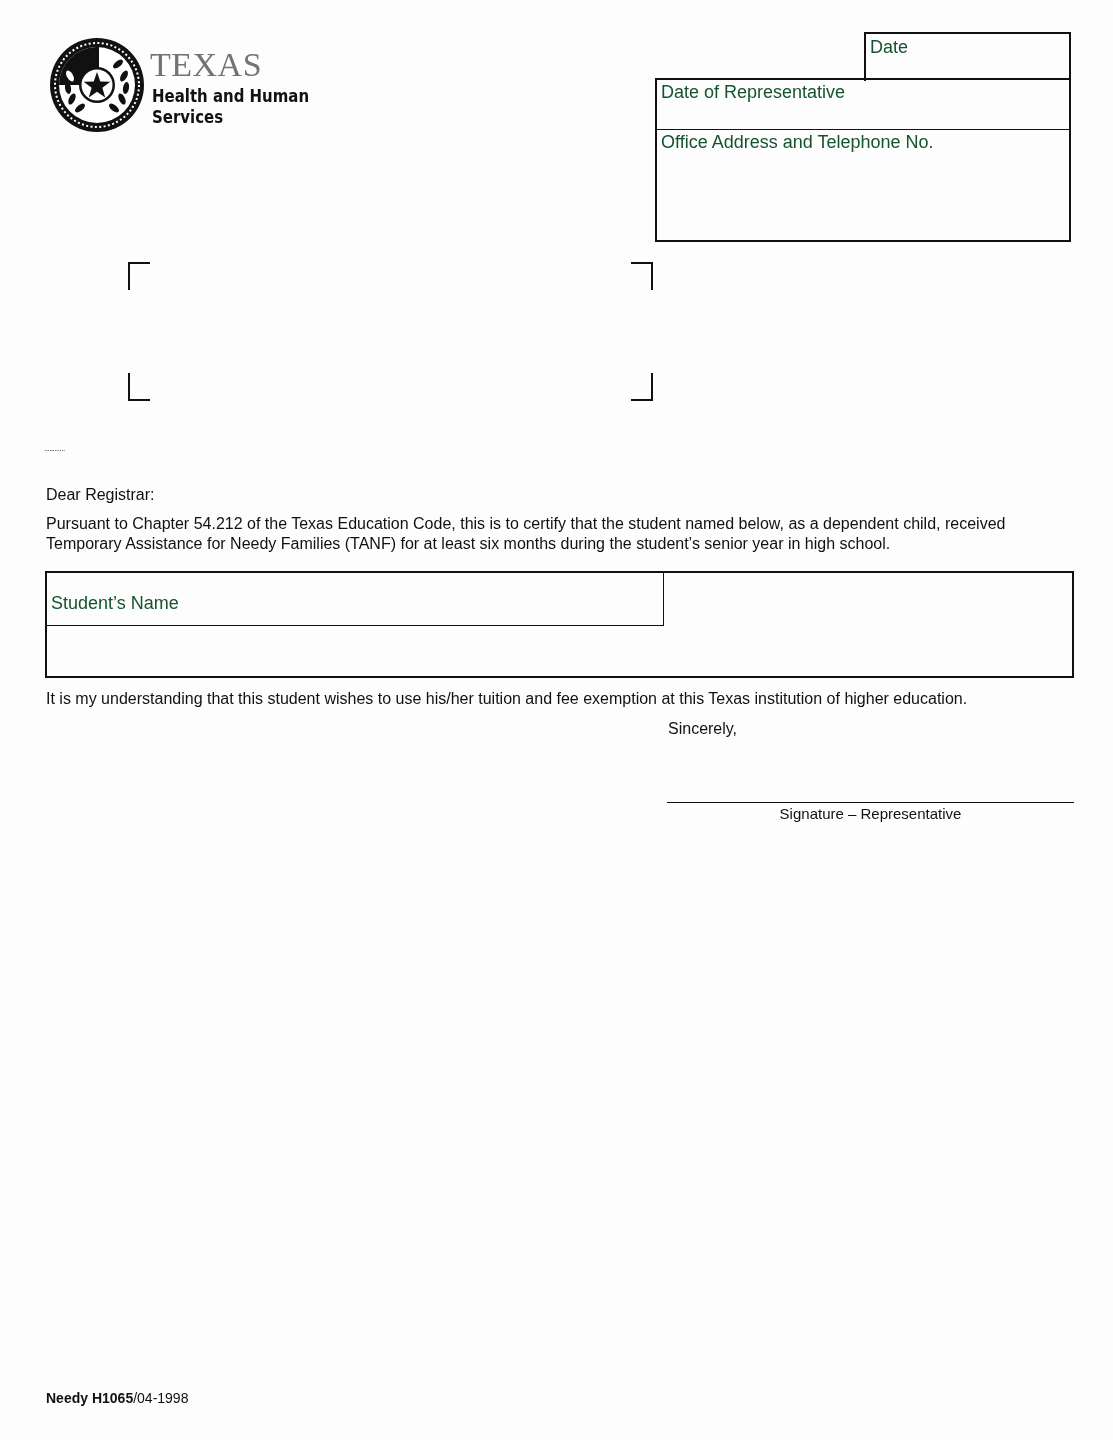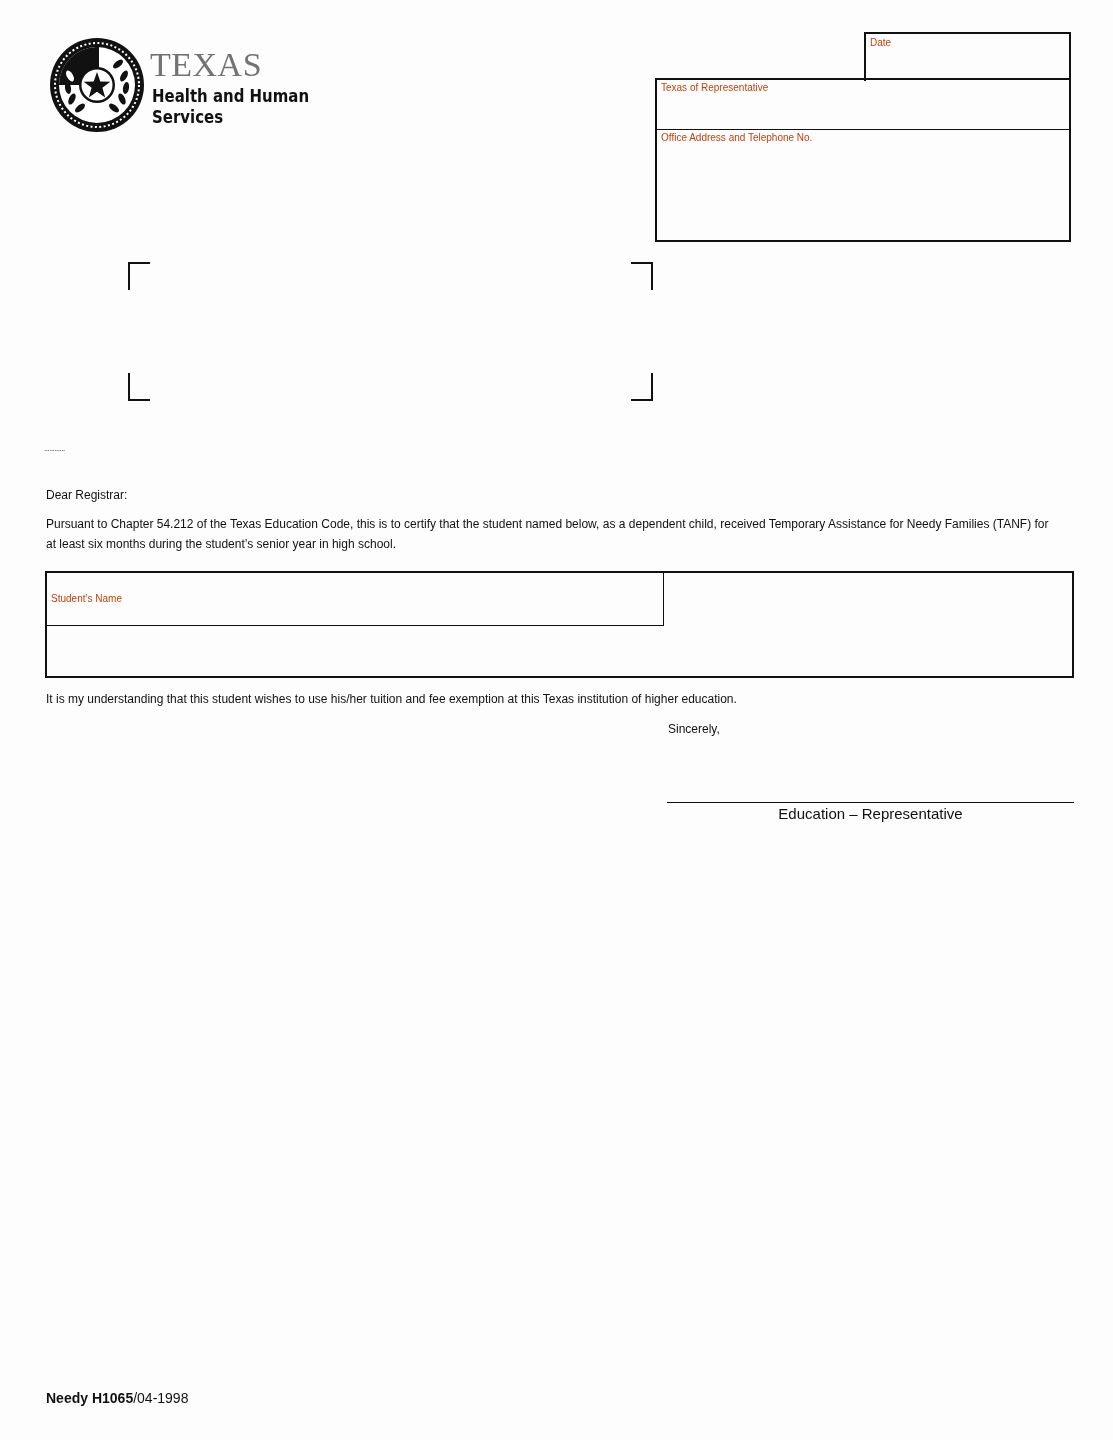--- a/index.html
+++ b/index.html
@@ -3,24 +3,24 @@
 <meta charset="utf-8">
 <style>
   html, body { margin:0; padding:0; background:#fdfdfd; }
   body { width:1113px; height:1440px; position:relative; overflow:hidden;
          font-family:"Liberation Sans", sans-serif; color:#111; }
   .abs { position:absolute; }
   .logo-seal { left:48px; top:36px; width:98px; height:98px; }
   .logo-texas { left:150px; top:48px; font-family:"Liberation Serif", serif; font-size:34px; letter-spacing:0.5px; line-height:34px; color:#737373; }
   .logo-sub { left:152px; top:86px; font-family:"DejaVu Sans", sans-serif; font-weight:bold; font-size:17px; line-height:21px; color:#111; transform:scaleX(0.88); transform-origin:left top; }
   .box { border:2px solid #111; box-sizing:border-box; background:transparent; }
-  .lbl { font-size:10px; color:#c2410c; }
+  .lbl { font-size:18px; color:#14532d; }
   .field-input { border:none; background:transparent; outline:none; font-family:"Liberation Sans", sans-serif; font-size:14px; position:absolute; }
   .corner { position:absolute; width:20px; height:26px; border-color:#111; border-style:solid; border-width:0; }
-  .body-text { font-size:12px; line-height:20px; color:#111; }
+  .body-text { font-size:16px; line-height:20px; color:#111; }
 </style>
 </head>
 <body>
 
 <div class="abs logo-seal">
   <svg width="98" height="98" viewBox="0 0 98 98">
     <circle cx="49" cy="49" r="47" fill="#111"></circle>
     <circle cx="49" cy="49" r="42" fill="none" stroke="#fff" stroke-width="2" stroke-dasharray="2 2.4"></circle>
     <circle cx="49" cy="49" r="38" fill="#fff"></circle>
     <path d="M49 11 A38 38 0 0 0 11 49 L49 49 Z" fill="#111"></path>
@@ -45,21 +45,21 @@
 <div class="abs logo-sub">
   <div>Health and Human</div>
   <div>Services</div>
 </div>
 
 <div class="abs box" style="left:864px; top:32px; width:207px; height:49px; border-bottom:none;">
   <span class="abs lbl" style="left:4px; top:3px;">Date</span>
   <input class="field-input" style="left: 4px; top: 22px; width: 190px; height: 20px;" value="">
 </div>
 <div class="abs box" style="left:655px; top:78px; width:416px; height:164px;">
-  <span class="abs lbl" style="left:4px; top:2px;">Texas of Representative</span>
+  <span class="abs lbl" style="left:4px; top:2px;">Date of Representative</span>
   <input class="field-input" style="left: 4px; top: 22px; width: 400px; height: 22px;" value="">
   <div class="abs" style="left:0; top:49px; width:100%; height:0; border-top:1px solid #111;"></div>
   <span class="abs lbl" style="left:4px; top:52px;">Office Address and Telephone No.</span>
   <textarea class="field-input" style="left: 4px; top: 72px; width: 400px; height: 80px; resize: none;" value=""></textarea>
 </div>
 
 <div class="abs" style="left:128px; top:262px; width:525px; height:139px;">
   <div class="corner" style="left:0; top:0; border-top-width:2px; border-left-width:2px;"></div>
   <div class="corner" style="right:0; top:0; border-top-width:2px; border-right-width:2px;"></div>
   <div class="corner" style="left:0; bottom:0; border-bottom-width:2px; border-left-width:2px;"></div>
@@ -76,17 +76,17 @@
   <div class="abs" style="left:0; top:0; width:616px; height:52px; border-right:1px solid #111; border-bottom:1px solid #111;">
     <span class="abs lbl" style="left:4px; top:20px;">Student’s Name</span>
     <input class="field-input" style="left: 4px; top: 22px; width: 600px; height: 22px;" value="">
   </div>
 </div>
 
 <div class="abs body-text" style="left:46px; top:689px;">It is my understanding that this student wishes to use his/her tuition and fee exemption at this Texas institution of higher education.</div>
 <div class="abs body-text" style="left:668px; top:719px;">Sincerely,</div>
 
 <div class="abs" style="left:667px; top:802px; width:407px; height:0; border-top:1px solid #111;"></div>
-<div class="abs" style="left:667px; top:805px; width:407px; text-align:center; font-size:15px;">Education – Representative</div>
+<div class="abs" style="left:667px; top:805px; width:407px; text-align:center; font-size:15px;">Signature – Representative</div>
 
 <div class="abs" style="left:46px; top:1390px; font-size:14px;">
   <b>Needy H1065</b><span>/04-1998</span>
 </div>
 
 </body></html>

